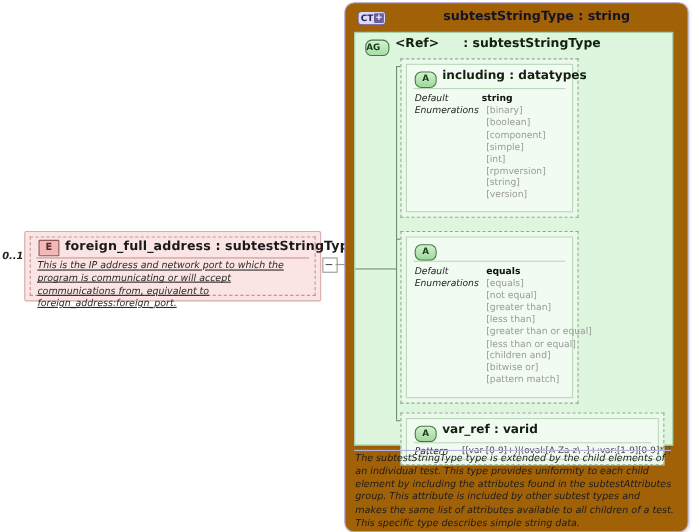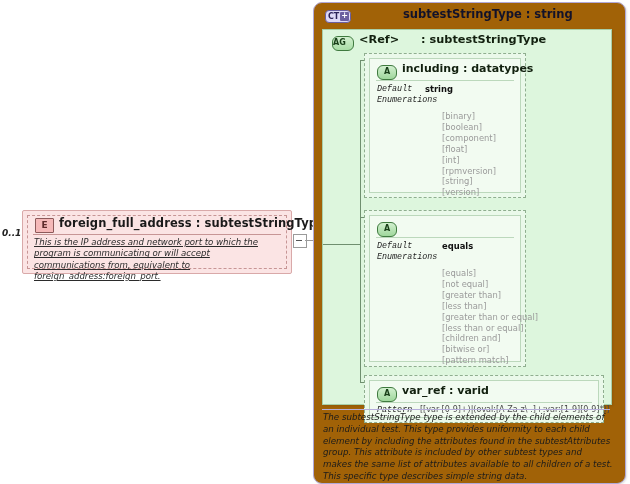--- a/index.html
+++ b/index.html
@@ -108,26 +108,26 @@
     border:1px solid #3f7a3f;border-radius:6px;
     background:linear-gradient(#d2f0cf,#9fd79c);
     font-size:8px;font-weight:bold;color:#173d17;line-height:12px;text-align:center;
   }
   .a-title{
     position:absolute;left:32px;top:3px;font-size:11px;font-weight:bold;color:#12200f;
     white-space:nowrap;
   }
   .a-sep{position:absolute;left:6px;right:6px;top:21px;height:1px;background:#bcd8bc;}
   .facet-label{
-    position:absolute;font-size:8.4px;font-style:italic;color:#1e1e1e;white-space:nowrap;font-family:Liberation Mono, monospace;
+    position:absolute;font-size:8.4px;font-style:italic;color:#1e1e1e;white-space:nowrap;
   }
   .facet-default{
     position:absolute;font-size:8.4px;font-weight:bold;color:#111;white-space:nowrap;
   }
-  .enum-list{position:absolute;font-size:8.4px;color:#9a9a9a;line-height:10.9px;margin-top:16px;}
+  .enum-list{position:absolute;font-size:8.4px;color:#9a9a9a;line-height:10.9px;}
   .enum-list div{white-space:nowrap;}
   .pattern-val{
     position:absolute;font-size:8px;color:#4a4a4a;white-space:nowrap;
     font-family:"DejaVu Sans","Liberation Sans",sans-serif;
   }
 
   
   #ct-annot-sep{position:absolute;left:8px;top:406px;width:288px;height:1px;background:#b6aedb;}
   #ct-annot{
     position:absolute;left:9px;top:409px;width:290px;
@@ -176,27 +176,27 @@
 
       <div class="attr-wrap" style="left:41px;top:23px;width:160px;height:143px;">
         <div class="attr-box">
           <div class="a-badge">A</div>
           <div class="a-title">including : datatypes</div>
           <div class="a-sep"></div>
 
           <div class="facet-label" style="left:7px;top:25px;">Default</div>
           <div class="facet-label" style="left:7px;top:36px;">Enumerations</div>
 
-          <div class="facet-default" style="left:55px;top:25px;">string</div>
+          <div class="facet-default" style="left:68px;top:25px;">string</div>
 
           <div class="enum-list" style="left:72px;top:36px;">
             <div>[binary]</div>
             <div>[boolean]</div>
             <div>[component]</div>
-            <div>[float]</div>
+            <div>[simple]</div>
             <div>[int]</div>
             <div>[rpmversion]</div>
             <div>[string]</div>
             <div>[version]</div>
           </div>
         </div>
       </div>
 
       <div class="attr-wrap" style="left:41px;top:180px;width:160px;height:155px;">
         <div class="attr-box">

